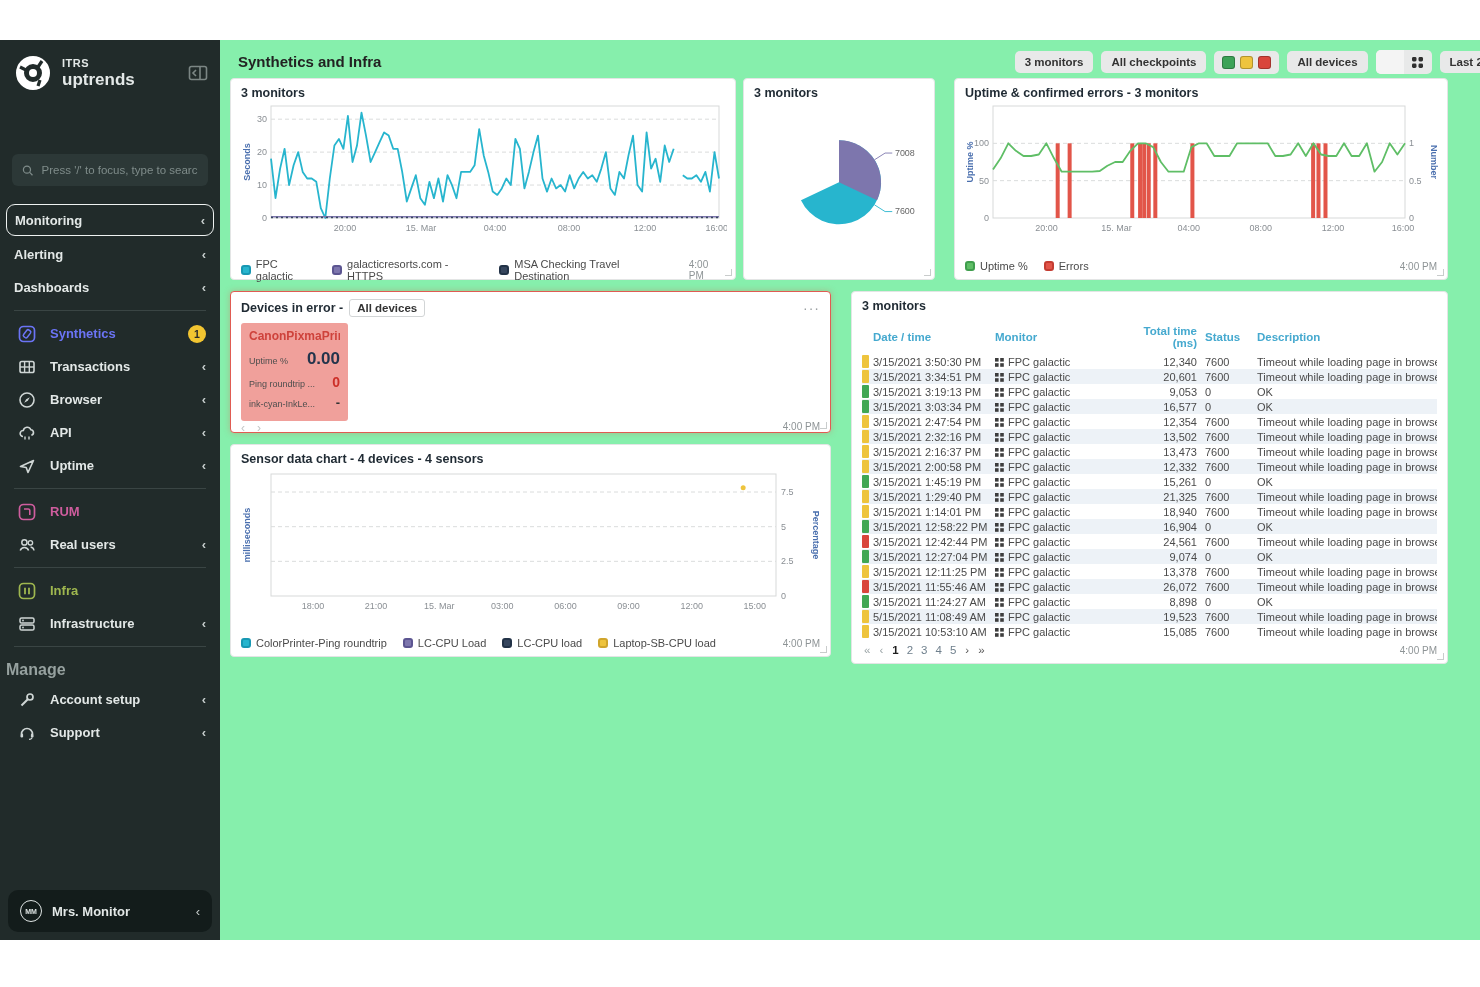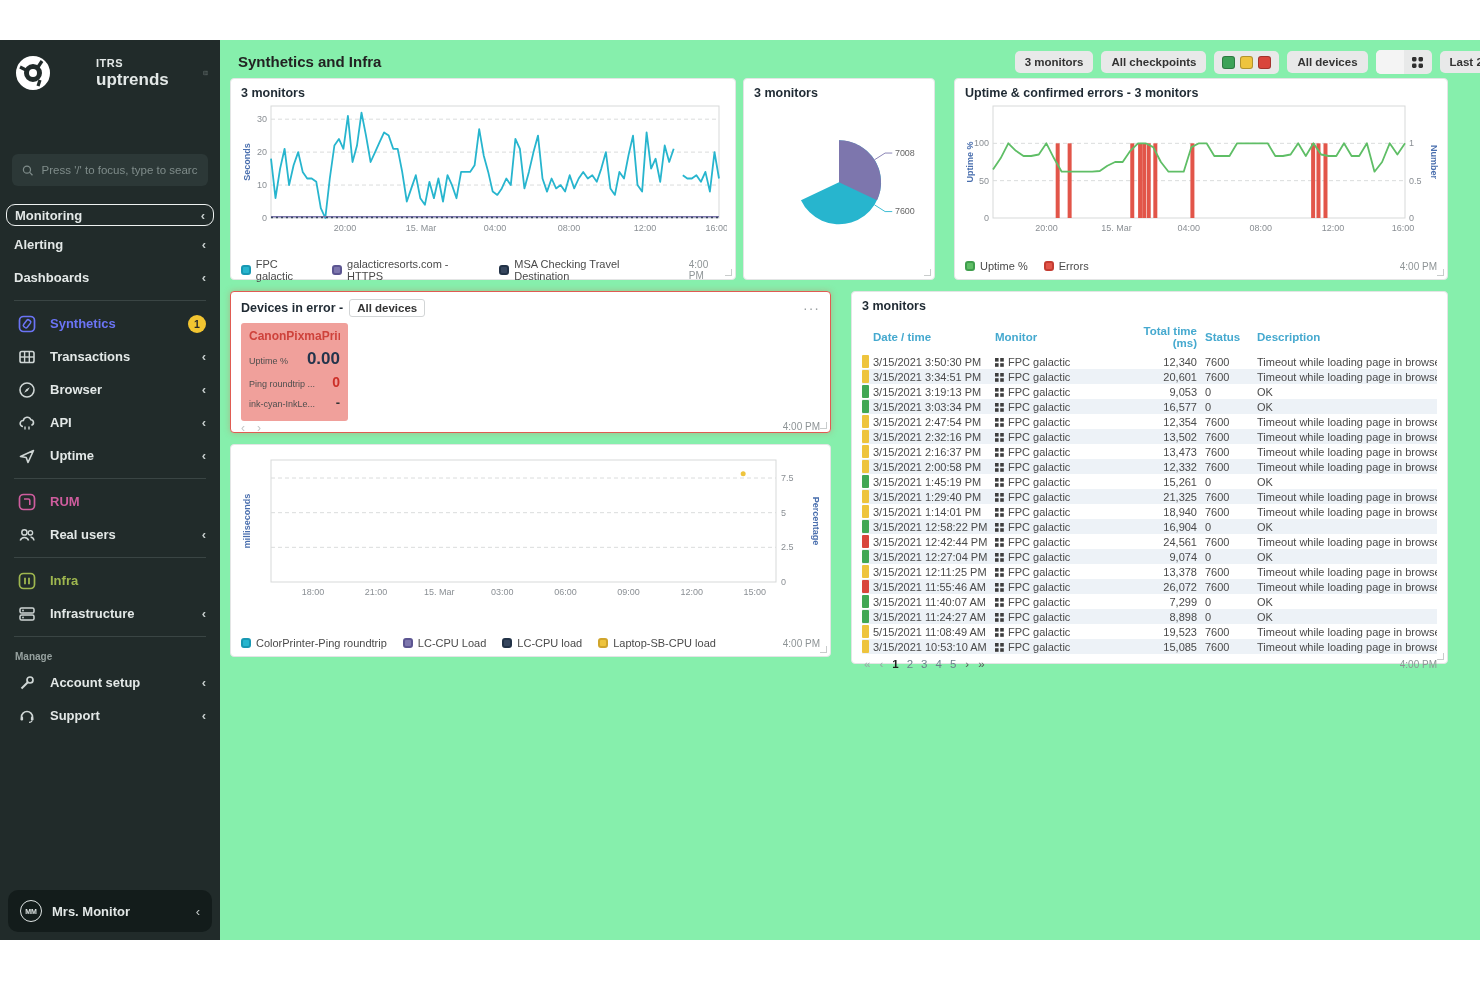--- a/index.html
+++ b/index.html
@@ -2,38 +2,38 @@
 <html><head>
 <meta charset="utf-8">
 <style>
   * { margin:0; padding:0; box-sizing:border-box; }
   html,body { background:#fff; }
   body { font-family:"Liberation Sans", sans-serif; }
   .screen { position:relative; width:1480px; height:987px; background:#fff; overflow:hidden; }
 
   
   .sidebar { position:absolute; left:0; top:40px; width:220px; height:900px; background:#212b2a; color:#e3e8e7; }
-  .logo-row { display:flex; align-items:center; padding:14px 12px 10px 14px;gap:34px; }
+  .logo-row { display:flex; align-items:center; padding:14px 12px 10px 14px; }
   .logo-mark { width:38px; height:38px; flex:0 0 38px; }
   .logo-text { margin-left:10px; line-height:1; flex:1; }
   .logo-text .l1 { font-size:11px; font-weight:bold; letter-spacing:.5px; }
   .logo-text .l2 { font-size:17px; font-weight:bold; margin-top:2px; }
   .collapse-btn { width:20px; height:16px; opacity:.75; cursor:pointer; }
   .search-box { margin:52px 12px 10px 12px; background:#2c3837; border-radius:6px; height:32px; display:flex; align-items:center; padding:0 10px; color:#7f8c8a; font-size:11.5px; gap:8px; }
   .search-box input { background:transparent; border:none; outline:none; color:#aab5b3; font-size:11.5px; width:100%; font-family:inherit; }
   .search-box input::placeholder { color:#7f8c8a; }
   .nav { padding:6px 0; }
   .nav-item { display:flex; align-items:center; height:33px; padding:0 14px; font-size:13px; font-weight:600; color:#e3e8e7; cursor:pointer; position:relative; }
   .nav-item .lbl { flex:1; }
   .nav-item .chev { color:#c7cecd; font-size:13px; }
-  .nav-item.boxed { border:1.5px solid #eef2f1; border-radius:9px; margin:2px 6px; padding:0 8px; height:22px; }
+  .nav-item.boxed { border:1.5px solid #eef2f1; border-radius:9px; margin:2px 6px; padding:0 8px; height:32px; }
   .nav-item .nav-ic { width:26px; height:26px; margin-right:10px; display:flex; align-items:center; justify-content:center; }
   .nav-badge { background:#f2c531; color:#2a2a2a; font-size:10.5px; font-weight:bold; width:18px; height:18px; border-radius:50%; display:flex; align-items:center; justify-content:center; }
   .nav-div { height:1px; background:#3a4544; margin:6px 14px; }
-  .nav-section { font-size:10px; font-weight:bold; color:#96a19f; padding:8px 15px 4px; }
+  .nav-section { font-size:16px; font-weight:bold; color:#96a19f; padding:8px 6px 4px; }
   .user-box { position:absolute; left:8px; right:8px; bottom:8px; height:42px; background:#131c1b; border-radius:10px; display:flex; align-items:center; padding:0 12px; cursor:pointer; }
   .avatar { width:22px; height:22px; border:1.5px solid #dfe5e4; border-radius:50%; font-size:7px; font-weight:bold; display:flex; align-items:center; justify-content:center; color:#dfe5e4; }
   .user-name { flex:1; margin-left:10px; font-size:13px; font-weight:bold; }
 
   
   .main { position:absolute; left:220px; top:40px; width:1400px; height:900px; background:#86efac; }
   .page-title { position:absolute; left:18px; top:13px; font-size:15px; font-weight:bold; color:#222; }
   .toolbar { position:absolute; right:14px; top:10px; display:flex; align-items:center; gap:8px; }
   .pill { background:#e8e9e9; border-radius:5px; padding:5px 10px; font-size:11.5px; font-weight:bold; color:#333; cursor:pointer; white-space:nowrap; }
   .pill.colors { display:flex; gap:5px; padding:5px 8px; }
@@ -418,20 +418,21 @@
         </div>
       <div class="dev-pager">
         <span>‹</span>
         <span>›</span>
         <span class="time-label">4:00 PM</span>
       </div>
       <span class="rsz"></span>
     </div>
 
     <div class="panel p-sensor">
+      <div class="panel-title">Sensor data chart - 4 devices - 4 sensors</div>
       <div class="chart-wrap"><svg id="chart3" width="581" height="162" viewBox="0 0 581 162">
             <rect x="30" y="8" width="505" height="122" fill="none" stroke="#d7d9d9" stroke-width="1"></rect>
             <line x1="30" y1="95.3409090909091" x2="535" y2="95.3409090909091" stroke="#dadcdc" stroke-dasharray="4,3"></line>
             <line x1="30" y1="60.68181818181819" x2="535" y2="60.68181818181819" stroke="#dadcdc" stroke-dasharray="4,3"></line>
             <line x1="30" y1="26.02272727272728" x2="535" y2="26.02272727272728" stroke="#dadcdc" stroke-dasharray="4,3"></line>
             <text x="71.91499999999999" y="143" text-anchor="middle" font-size="9" fill="#8a8f94">18:00</text>
             <text x="135.04" y="143" text-anchor="middle" font-size="9" fill="#8a8f94">21:00</text>
             <text x="198.16500000000002" y="143" text-anchor="middle" font-size="9" fill="#8a8f94">15. Mar</text>
             <text x="261.29" y="143" text-anchor="middle" font-size="9" fill="#8a8f94">03:00</text>
             <text x="324.41499999999996" y="143" text-anchor="middle" font-size="9" fill="#8a8f94">06:00</text>
@@ -727,35 +728,20 @@
                   <rect x="5.2" y="5.2" width="3.6" height="3.6" fill="#3d3d3d"></rect>
                 </svg><span class="mon-link">FPC galactic</span></td>
               <td class="r">26,072</td>
               <td>7600</td>
               <td>Timeout while loading page in browser</td>
             </tr>
             <tr>
               <td class="sev">
                 <i style="background:#41a754"></i>
               </td>
-              <td>3/15/2021 11:40:07 AM</td>
-              <td><svg class="mon-ic" width="9" height="9" viewBox="0 0 9 9">
-                  <rect x="0" y="0" width="3.6" height="3.6" fill="#3d3d3d"></rect>
-                  <rect x="5.2" y="0" width="3.6" height="3.6" fill="#3d3d3d"></rect>
-                  <rect x="0" y="5.2" width="3.6" height="3.6" fill="#3d3d3d"></rect>
-                  <rect x="5.2" y="5.2" width="3.6" height="3.6" fill="#3d3d3d"></rect>
-                </svg><span class="mon-link">FPC galactic</span></td>
-              <td class="r">7,299</td>
-              <td>0</td>
-              <td>OK</td>
-            </tr>
-            <tr>
-              <td class="sev">
-                <i style="background:#41a754"></i>
-              </td>
               <td>3/15/2021 11:24:27 AM</td>
               <td><svg class="mon-ic" width="9" height="9" viewBox="0 0 9 9">
                   <rect x="0" y="0" width="3.6" height="3.6" fill="#3d3d3d"></rect>
                   <rect x="5.2" y="0" width="3.6" height="3.6" fill="#3d3d3d"></rect>
                   <rect x="0" y="5.2" width="3.6" height="3.6" fill="#3d3d3d"></rect>
                   <rect x="5.2" y="5.2" width="3.6" height="3.6" fill="#3d3d3d"></rect>
                 </svg><span class="mon-link">FPC galactic</span></td>
               <td class="r">8,898</td>
               <td>0</td>
               <td>OK</td>

